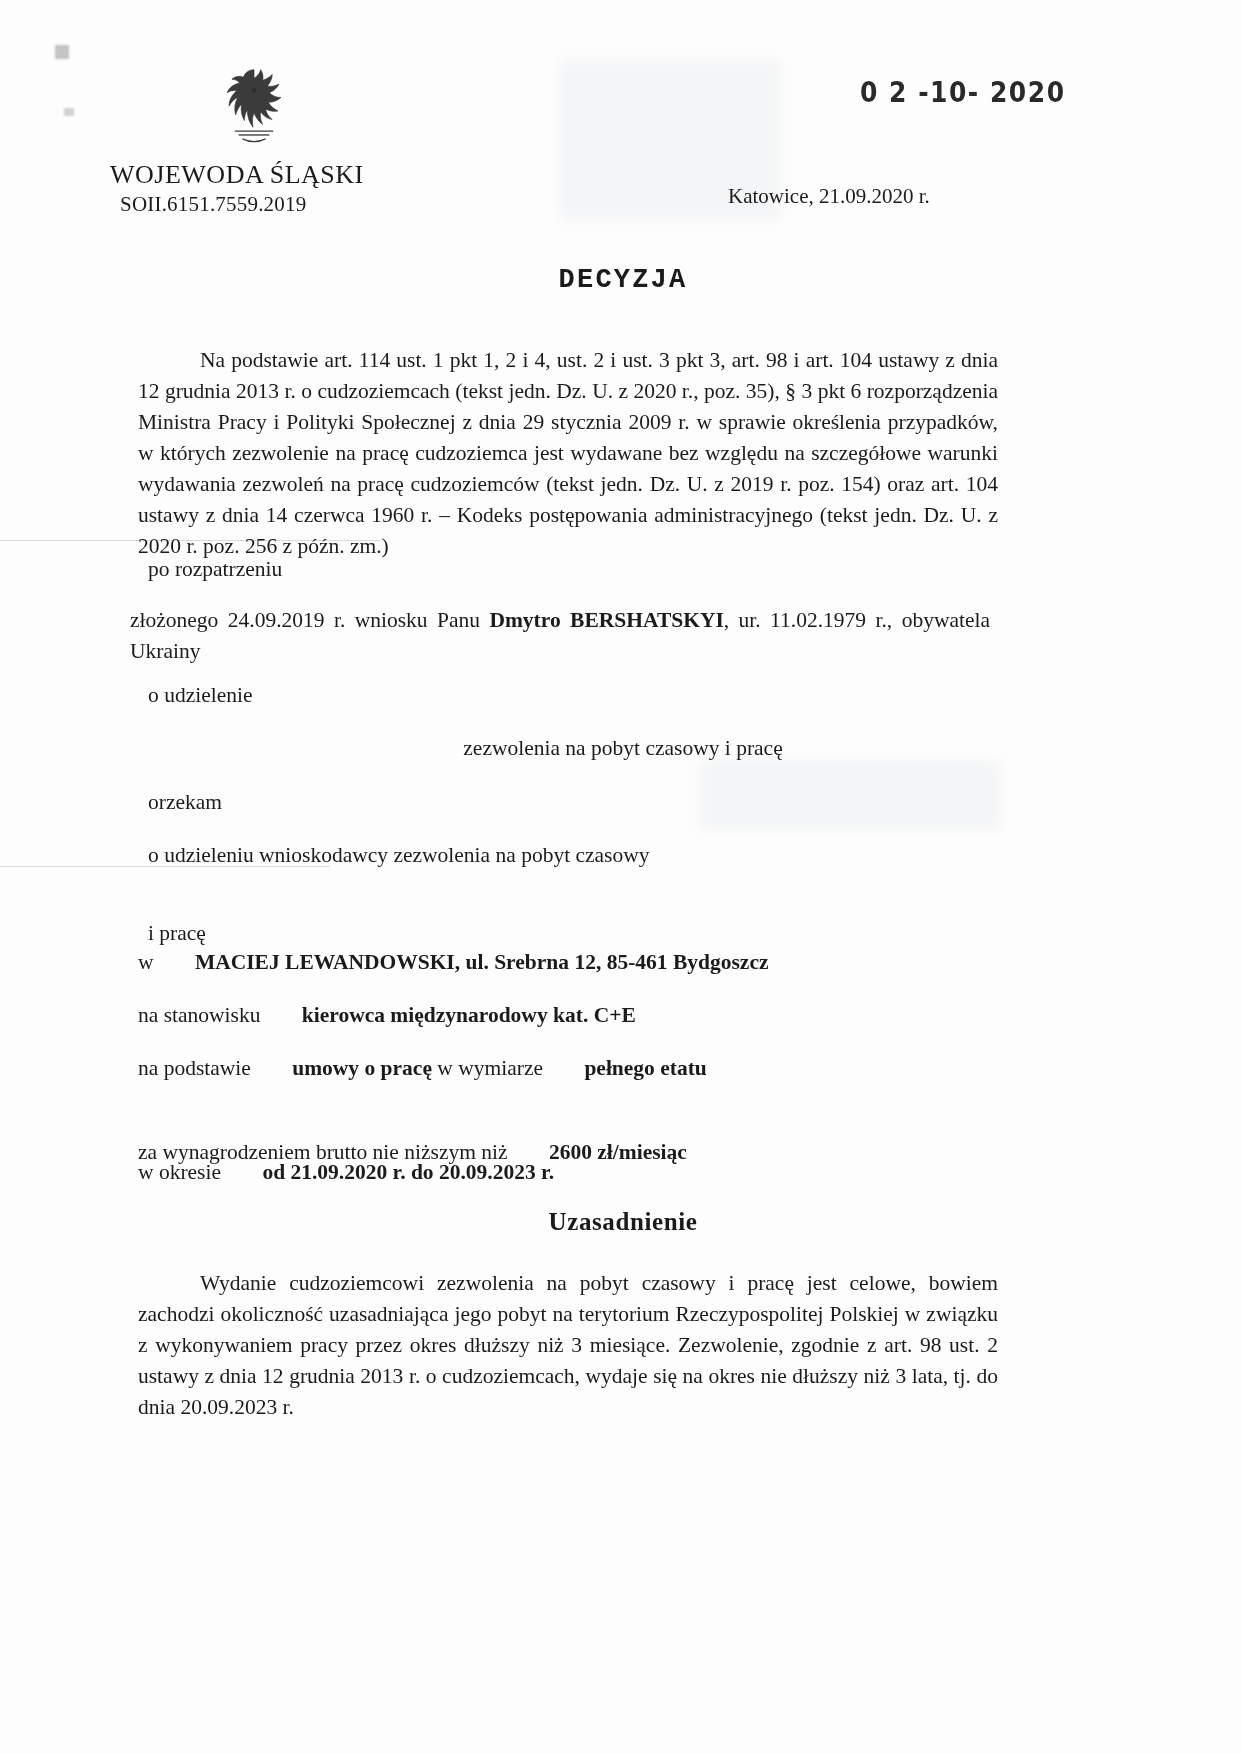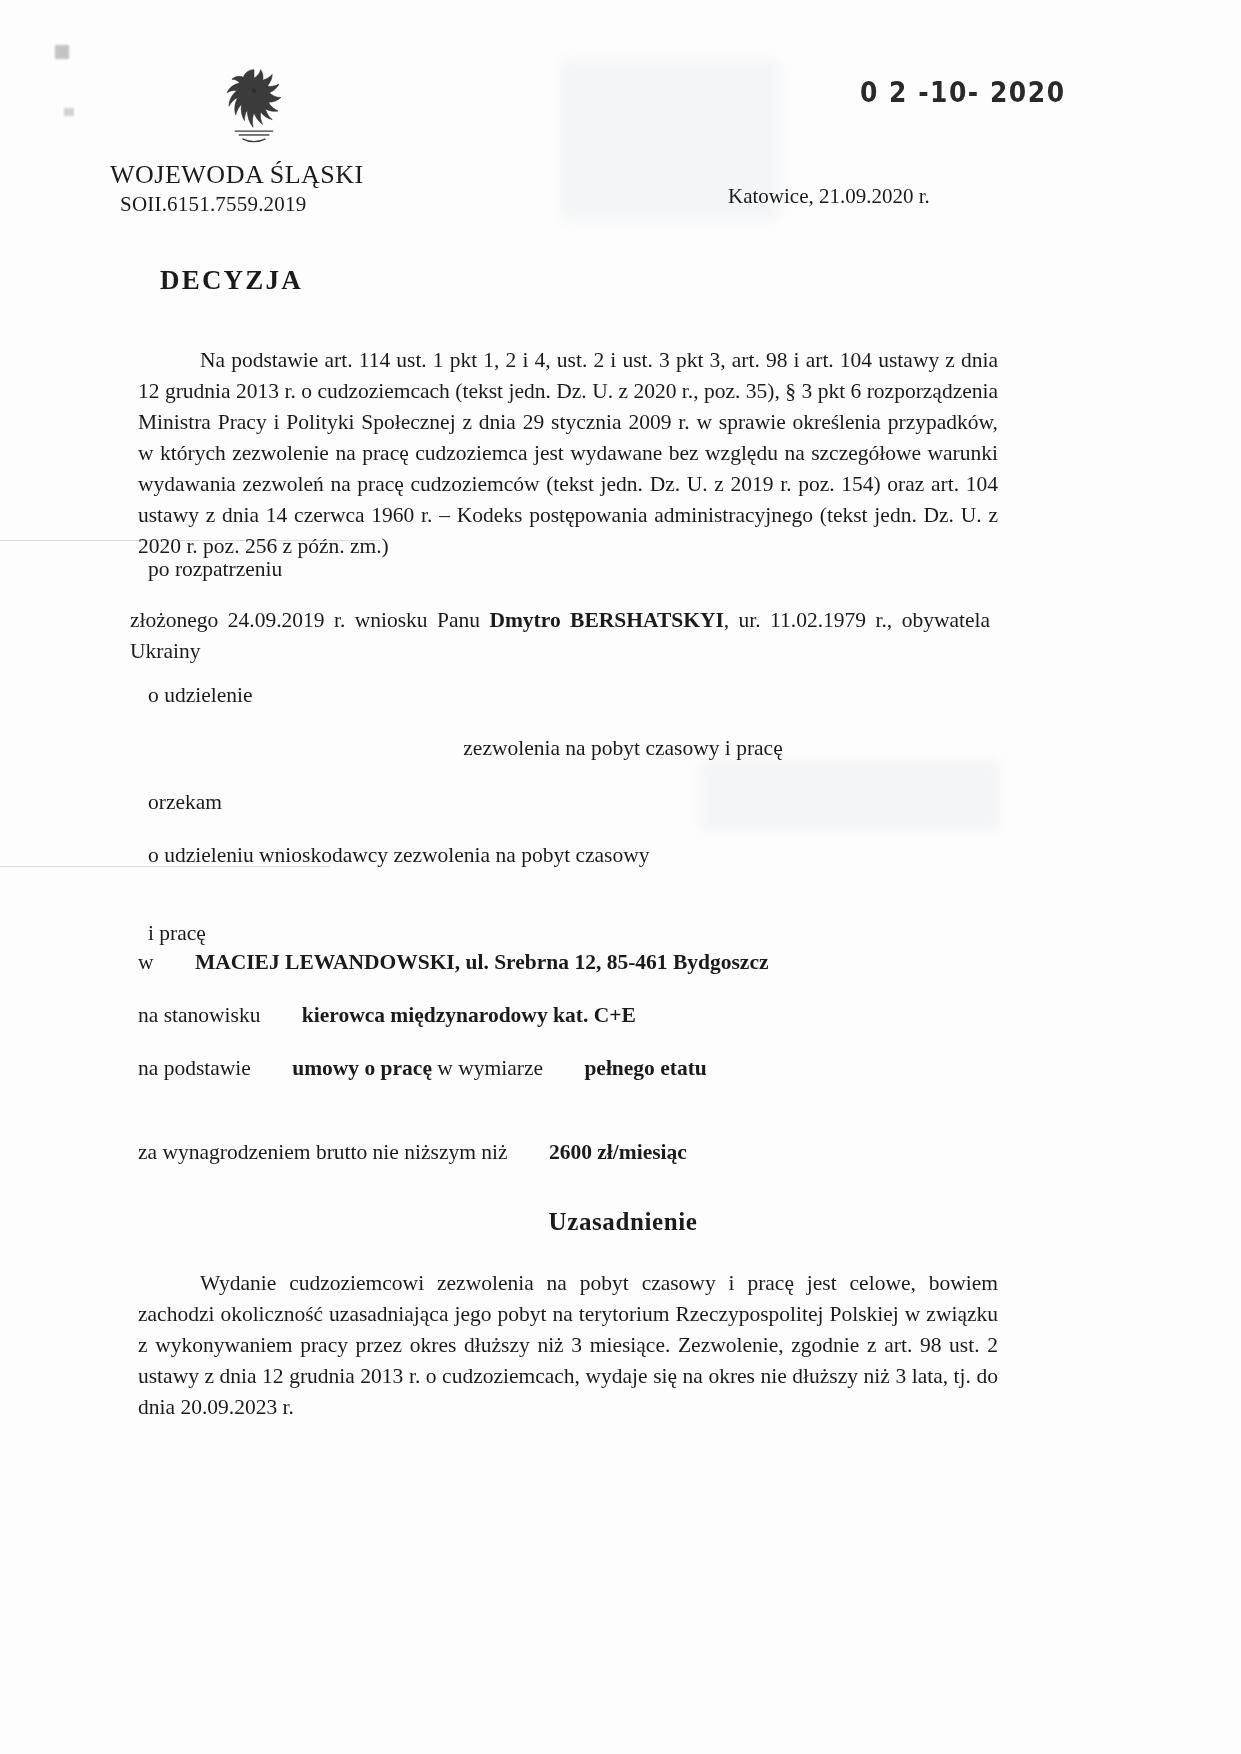--- a/index.html
+++ b/index.html
@@ -83,26 +83,28 @@
   .place-date {
     position: absolute;
     left: 580px;
     top: 184px;
     font-size: 21px;
   }
 
   
   .doc-title {
     position: absolute;
-    left: 12px;
+    left: 0;
     top: 265px;
     width: 100%;
+    text-align: center;
     font-size: 27px;
     font-weight: 700;
     letter-spacing: 2.2px;
+    font-family: Liberation Mono, monospace;
   }
 
   .para {
     position: absolute;
     font-size: 21.5px;
     line-height: 31px;
     text-align: justify;
     text-justify: inter-word;
   }
   .legal-basis {
@@ -219,18 +221,21 @@
     </div>
     <div class="detail d2">
       <span>na stanowisku </span><b>kierowca międzynarodowy kat. C+E</b>
     </div>
     <div class="detail d3">
       <span>na podstawie </span><b>umowy o pracę</b><span> w wymiarze </span><b>pełnego etatu</b>
     </div>
     <div class="detail d4">
       <span>za wynagrodzeniem brutto nie niższym niż </span><b>2600 zł/miesiąc</b>
     </div>
+    <div class="detail d5">
+      <span>w okresie </span><b>od 21.09.2020 r. do 20.09.2023 r.</b>
+    </div>
 
     <div class="section-title">Uzasadnienie</div>
     <div class="para justification">Wydanie cudzoziemcowi zezwolenia na pobyt czasowy i pracę jest celowe, bowiem zachodzi okoliczność uzasadniająca jego pobyt na terytorium Rzeczypospolitej Polskiej w związku z wykonywaniem pracy przez okres dłuższy niż 3 miesiące. Zezwolenie, zgodnie z art. 98 ust. 2 ustawy z dnia 12 grudnia 2013 r. o cudzoziemcach, wydaje się na okres nie dłuższy niż 3 lata, tj. do dnia 20.09.2023 r.</div>
 
   </div>
 </div>
 
 </body></html>

